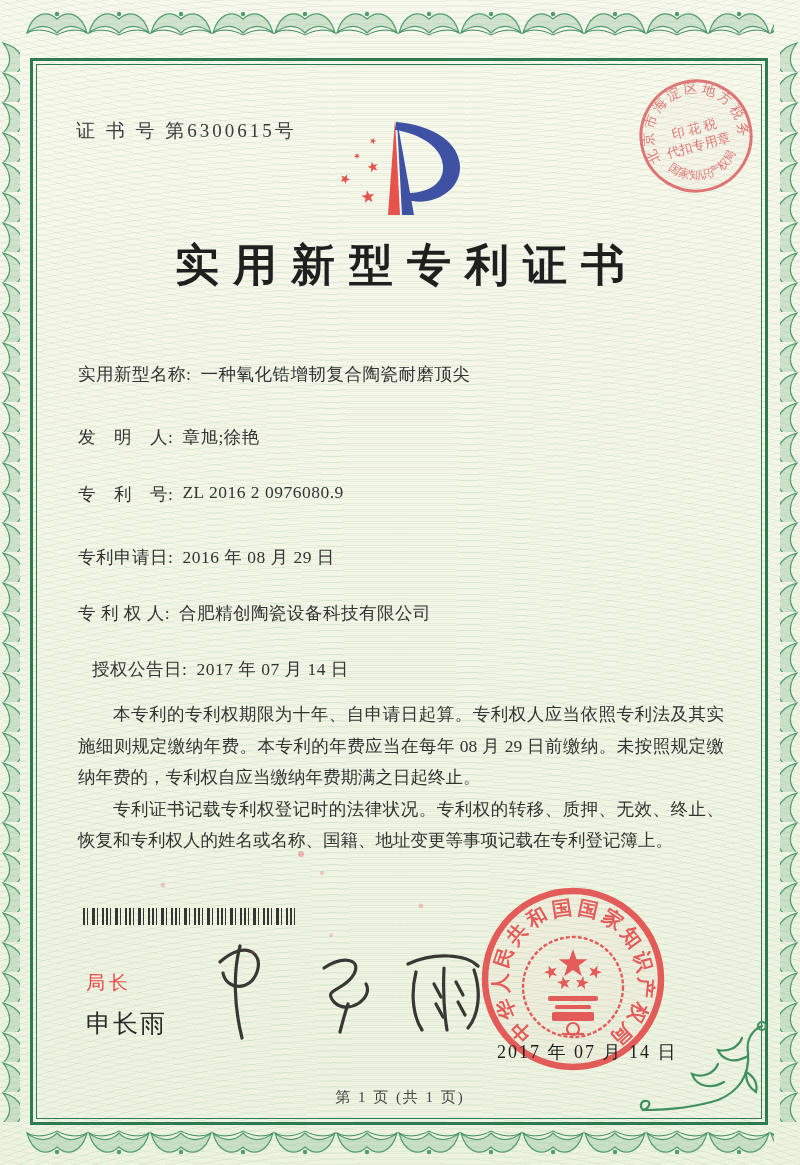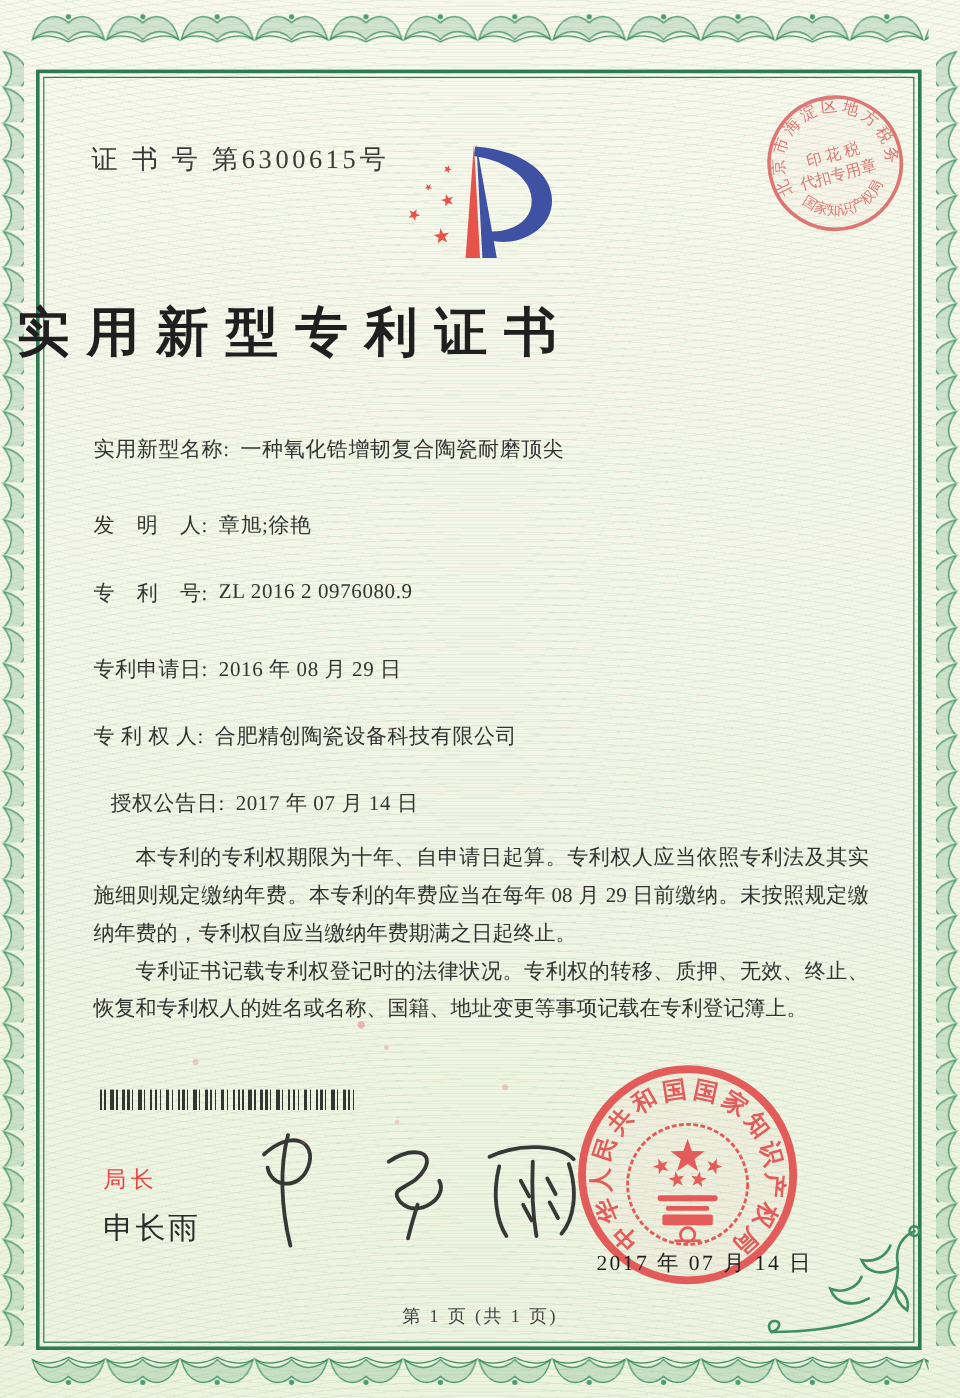--- a/index.html
+++ b/index.html
@@ -15,24 +15,24 @@
       linear-gradient(180deg, rgba(236,244,228,0.10) 0%, rgba(226,239,212,0.55) 100%);
     background-color:#faf8ee;
   }
   .lace{position:absolute;}
   .lace-top{left:26px;top:6px;width:748px;height:30px;}
   .lace-bottom{left:26px;top:1130px;width:748px;height:30px;transform:scaleY(-1);}
   .lace-left{left:0px;top:42px;width:20px;height:1080px;}
   .lace-right{left:780px;top:42px;width:20px;height:1080px;transform:scaleX(-1);}
   .frame{position:absolute;left:30px;top:58px;right:32px;bottom:40px;border:3px solid #2e7b52;}
   .frame::after{content:"";position:absolute;inset:3px;border:1px solid #2e7b52;}
-  .cert-no{position:absolute;left:76px;top:118px;font-size:22px;letter-spacing:3px;color:#3a3a3a;}
+  .cert-no{position:absolute;left:76px;top:118px;font-size:19px;letter-spacing:3px;color:#3a3a3a;}
   .logo{position:absolute;left:312px;top:110px;}
   .tax-stamp{position:absolute;left:636px;top:76px;transform:rotate(-15deg);opacity:.82;}
-  .page-title{position:absolute;left:0;right:0;top:248px;
+  .page-title{position:absolute;left:0;right:0;top:236px;text-align:center;
     font-size:44px;font-weight:700;letter-spacing:14px;text-indent:14px;color:#1f1f1f;font-family:Liberation Mono, monospace;}
   .field{position:absolute;left:78px;display:flex;gap:9px;font-size:17.5px;color:#333;letter-spacing:.5px;white-space:nowrap;}
   .f0{top:362px;} .f1{top:425px;} .f2{top:482px;} .f3{top:545px;} .f4{top:601px;} .f5{top:657px;margin-left:14px;}
   .paras{position:absolute;left:78px;width:646px;top:699px;font-size:17.5px;line-height:1.8;color:#333;text-align:justify;}
   .paras p{margin:0;text-indent:2em;}
   .barcode{position:absolute;left:83px;top:908px;width:215px;height:17px;opacity:.88;
     background:repeating-linear-gradient(90deg,
       #1c1c1c 0 2px, transparent 2px 4px,
       #1c1c1c 4px 5px, transparent 5px 9px,
       #1c1c1c 9px 12px, transparent 12px 14px,

